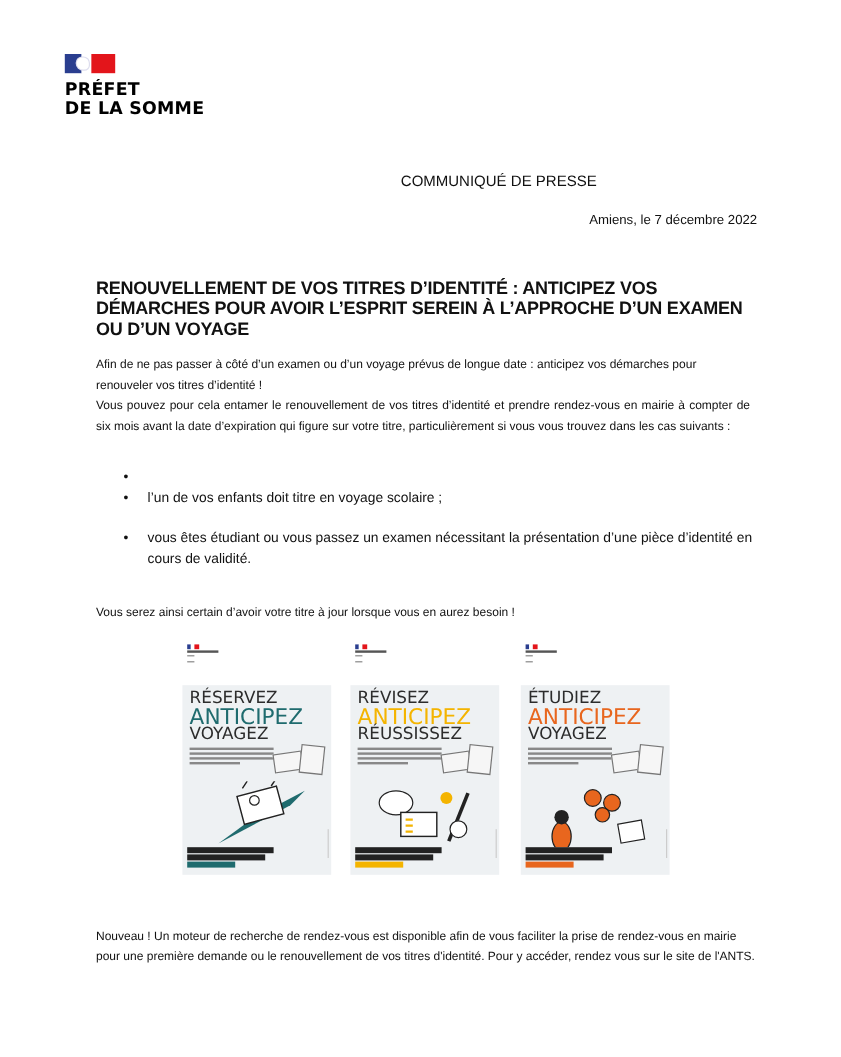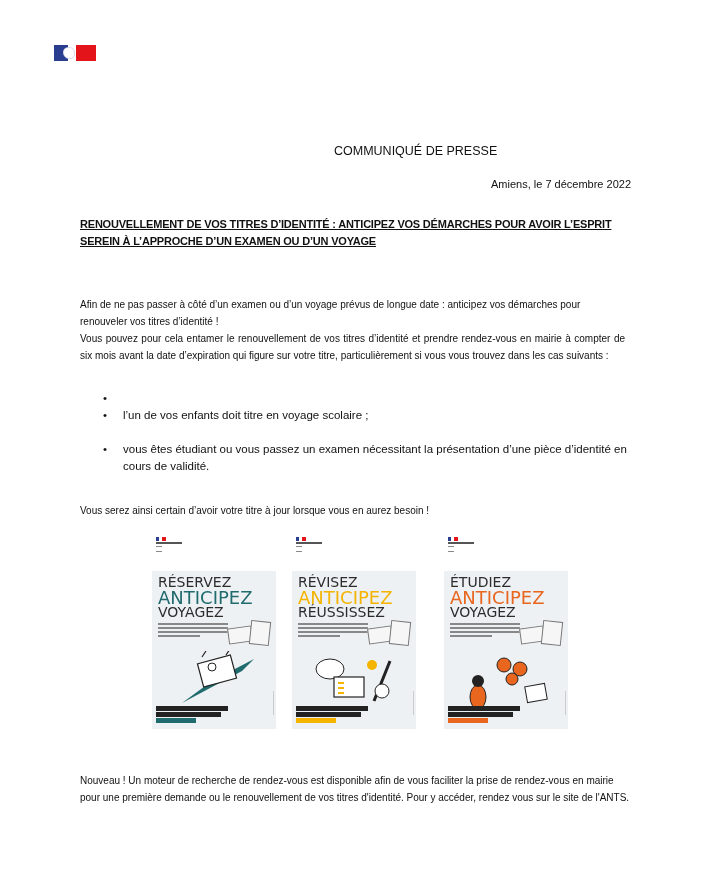--- a/index.html
+++ b/index.html
@@ -11,21 +11,21 @@
   .flag .b { width: 14px; height: 16px; background: #2a3e8f; }
   .flag .w { width: 8px; height: 16px; background: #fff; position: relative; }
   .flag .w::after { content: ""; position: absolute; left: -4px; top: 3px; width: 10px; height: 10px; border-radius: 50% 50% 40% 60%; background: #fff; box-shadow: 0 0 0 1px #dde; }
   .flag .r { width: 20px; height: 16px; background: #e3151b; }
   .prefet { margin-top: 6px; font-family: "DejaVu Sans", sans-serif; font-weight: bold; font-size: 14.5px; line-height: 16px; letter-spacing: 0.2px; color: #000; }
   .devise { margin-top: 4px; font-family: "Liberation Serif", serif; font-style: italic; font-size: 8px; line-height: 9px; color: #222; }
 
   .communique { position: absolute; left: 334px; top: 144px; font-size: 12.5px; color: #111; }
   .date { position: absolute; right: 70px; top: 178px; font-size: 11px; color: #111; }
 
-  .title { position: absolute; left: 80px; top: 216px; width: 560px; font-weight: bold; font-size: 11px; line-height: 17px; color: #111; letter-spacing: -0.2px; text-decoration: underline; }
+  .title { position: absolute; left: 80px; top: 232px; width: 560px; font-weight: bold; font-size: 15px; line-height: 17px; color: #111; letter-spacing: -0.2px; }
 
   .para { position: absolute; left: 80px; width: 545px; font-size: 10px; line-height: 17px; color: #111; }
   .p1 { top: 296px; }
   .p2 { top: 330px; text-align: justify; }
 
   .bullets { position: absolute; left: 103px; top: 390px; width: 530px; list-style: none; font-size: 11.5px; line-height: 17px; }
   .bullets li { position: relative; padding-left: 20px; margin-bottom: 17px; }
   .bullets li .dot { position: absolute; left: 0; top: 0; }
 
   .p3 { top: 502px; }
@@ -58,20 +58,24 @@
 </style>
 </head>
 <body>
 
 <div class="logo">
   <div class="flag">
     <span class="b"></span>
       <span class="w"></span>
       <span class="r"></span>
   </div>
+  <div class="prefet">
+    <div>PRÉFET</div>
+    <div>DE LA SOMME</div>
+  </div>
 </div>
 
 <div class="communique">COMMUNIQUÉ DE PRESSE</div>
 <div class="date">Amiens, le 7 décembre 2022</div>
 
 <div class="title">RENOUVELLEMENT DE VOS TITRES D’IDENTITÉ : ANTICIPEZ VOS DÉMARCHES POUR AVOIR L’ESPRIT SEREIN À L’APPROCHE D’UN EXAMEN OU D’UN VOYAGE</div>
 
 <p class="para p1">Afin de ne pas passer à côté d’un examen ou d’un voyage prévus de longue date : anticipez vos démarches pour renouveler vos titres d’identité !</p>
 <p class="para p2">Vous pouvez pour cela entamer le renouvellement de vos titres d’identité et prendre rendez-vous en mairie à compter de six mois avant la date d’expiration qui figure sur votre titre, particulièrement si vous vous trouvez dans les cas suivants :</p>
 
@@ -165,21 +169,21 @@
       </svg>
       <div class="footer">
           <div class="fb"></div>
           <div class="fb" style="width:90%"></div>
           <div class="fc accent-bg" style="background: rgb(244, 180, 0);"></div>
         </div>
       <div class="side"></div>
     </div>
   </div>
 
-  <div class="poster" style="left: 292px; top: 0px; --accent: #e8661e;">
+  <div class="poster" style="left: 282px; top: 0px; --accent: #e8661e;">
     <div class="gov">
         <div class="f">
           <span></span>
           <span></span>
           <span></span>
         </div>
         <div class="l"></div>
         <div class="l2"></div>
       </div>
     <div class="card">

